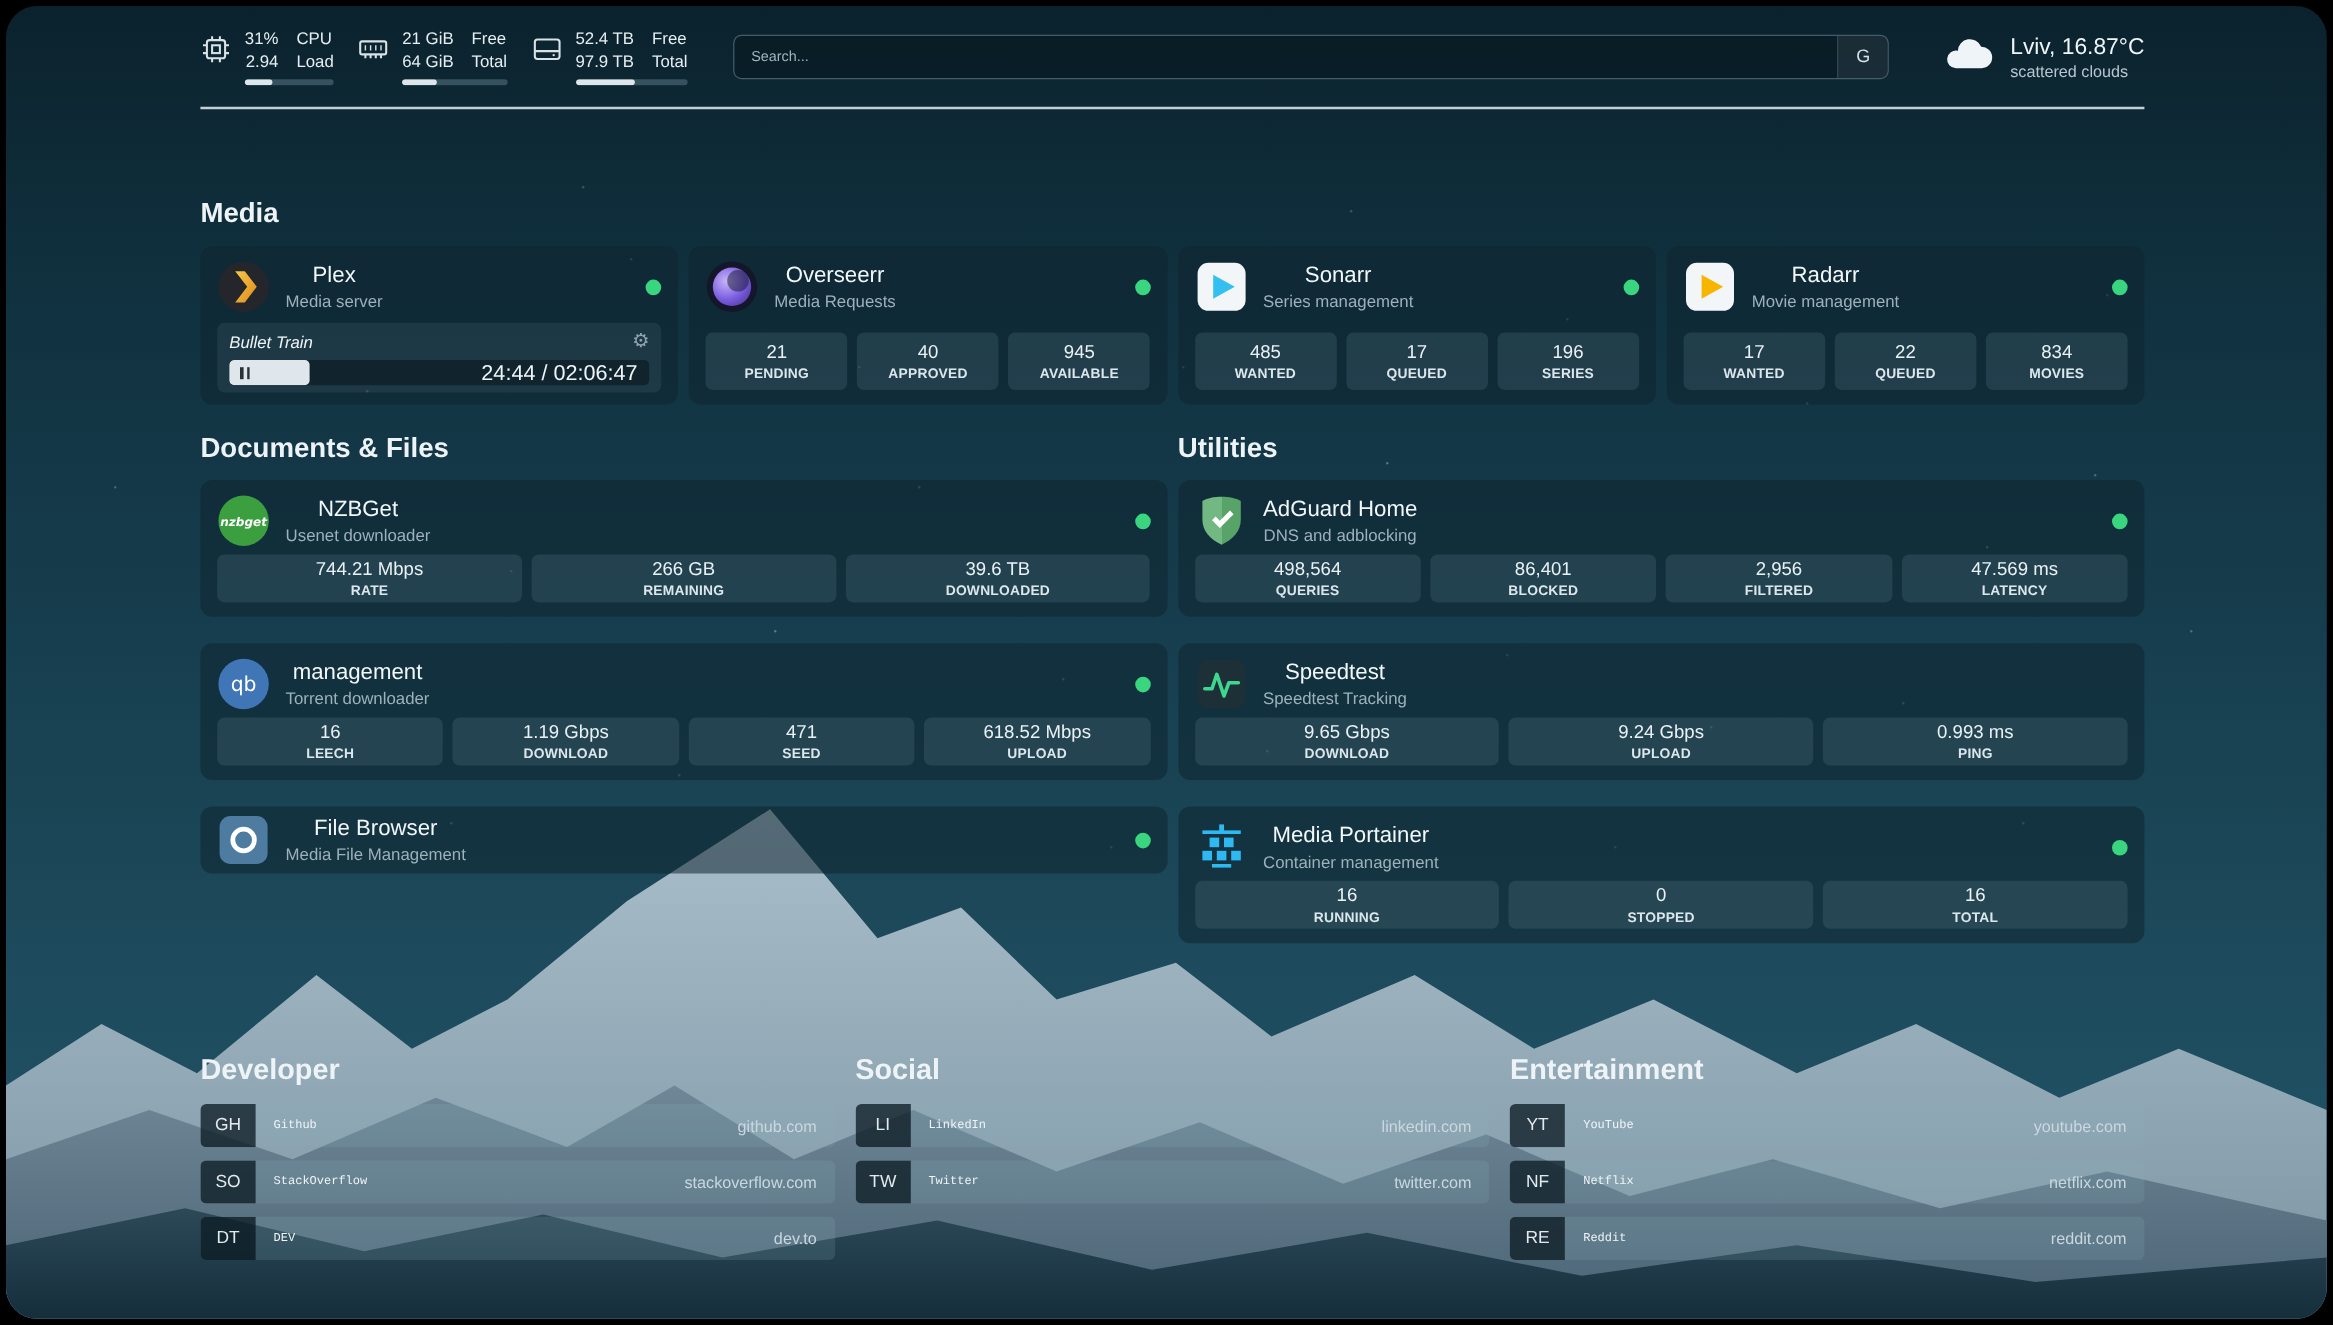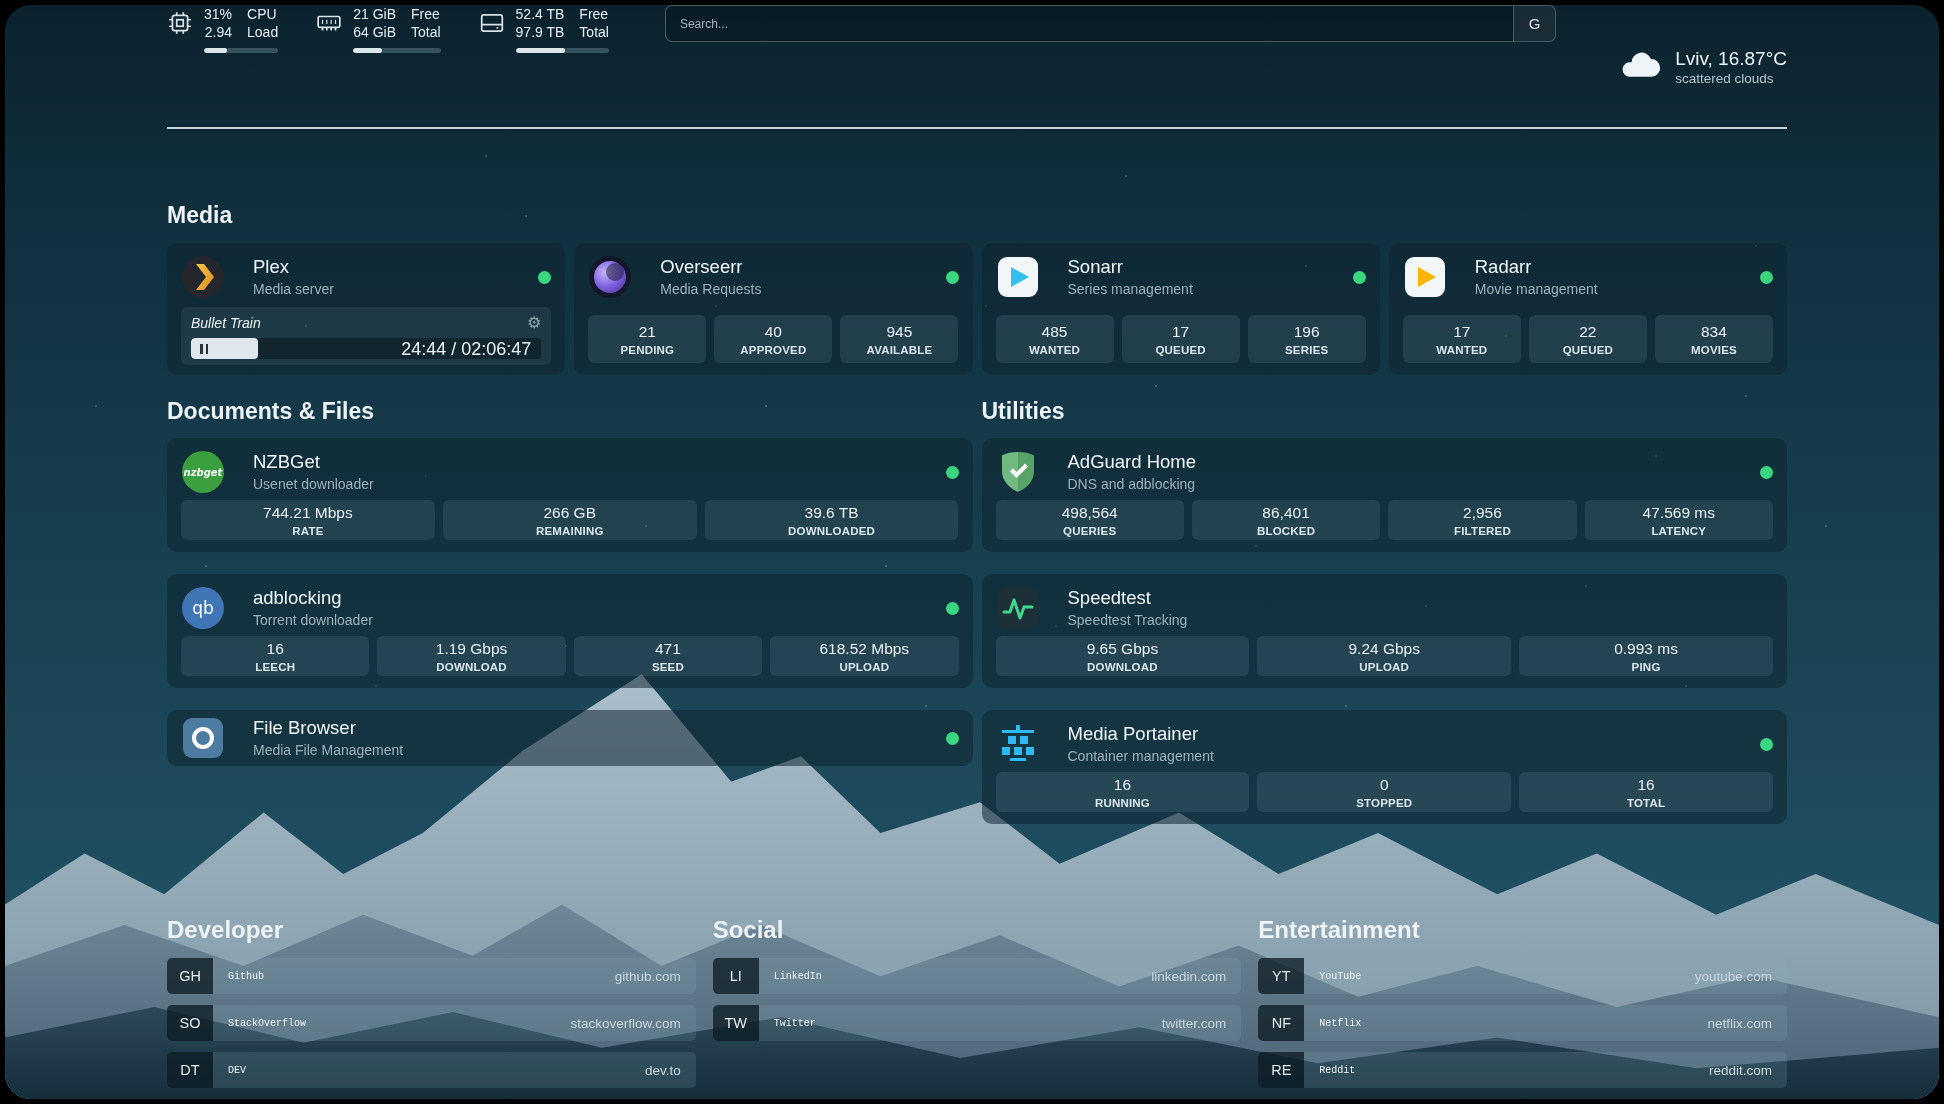--- a/index.html
+++ b/index.html
@@ -22,21 +22,21 @@
             90px 400px 0 rgba(255,255,255,.22), 560px 640px 0 rgba(255,255,255,.30),
             710px 300px 0 rgba(255,255,255,.22), 1580px 580px 0 rgba(255,255,255,.28),
             1820px 520px 0 rgba(255,255,255,.25), 370px 680px 0 rgba(255,255,255,.30),
             920px 700px 0 rgba(255,255,255,.25), 1680px 680px 0 rgba(255,255,255,.28),
             1340px 700px 0 rgba(255,255,255,.25), 480px 150px 0 rgba(255,255,255,.20),
             1120px 170px 0 rgba(255,255,255,.20), 1740px 390px 0 rgba(255,255,255,.25); }
 
   .content { position:absolute; left:162px; width:1620px; top:0; }
 
   
-  .topbar { display:flex; height:124px; border-bottom:2px solid rgba(228,240,245,.85); gap:38px; }
+  .topbar { display:flex; align-items:center; height:86px; border-bottom:2px solid rgba(228,240,245,.85); gap:20px; }
   .sys { display:flex; align-items:flex-start; gap:11px; }
   .sys-icon svg { display:block; margin-top:5px; }
   .sys-col { display:flex; flex-direction:column; gap:6px; }
   .sys-row { display:flex; gap:15px; font-size:14px; line-height:1.32; color:#e6eef2; }
   .sys-vals { text-align:right; }
   .sys-labels { color:#e6eef2; }
   .sys-bar { height:5px; border-radius:3px; background:rgba(135,165,180,.35); overflow:hidden; }
   .sys-fill { height:100%; border-radius:3px; background:#dde6ea; }
 
   .search { flex:1; margin:0 24px 0 18px; height:37px; display:flex; align-items:center;
@@ -53,21 +53,21 @@
   .w-cond { font-size:13.5px; color:#b6c6cf; }
 
   
   .section-title { font-size:23px; font-weight:600; color:#edf3f6; line-height:28px; }
   .mt-media { margin-top:72px; }
 
   .media-grid { display:flex; gap:9px; margin-top:14px; }
   .media-grid .card { flex:1; height:132px; }
 
   .card { background:rgba(15,37,48,.55); border-radius:10px; padding:12px 14px; cursor:pointer; }
-  .card-header { display:flex; align-items:center; gap:28px; }
+  .card-header { display:flex; align-items:center; gap:13px;text-align:center; }
   .app-icon { width:44px; height:44px; flex:0 0 44px; }
   .app-icon svg { width:100%; height:100%; display:block; }
   .app-meta { display:flex; flex-direction:column; gap:3px; }
   .app-name { font-size:18.5px; color:#f2f7f9; font-weight:500; line-height:1.1; }
   .app-sub { font-size:14px; color:#9db1bc; }
   .status-dot { margin-left:auto; width:13px; height:13px; border-radius:50%;
                 background:var(--status-online,#3ad67f); align-self:center; }
 
   .stats { display:flex; gap:8px; margin-top:16px; }
   .stat { flex:1; background:rgba(150,185,200,.14); border-radius:6px; height:48px;
@@ -401,21 +401,21 @@
 
         <div class="card">
           <div class="card-header">
             <span class="app-icon">
               <svg viewBox="0 0 44 44">
                 <circle cx="22" cy="22" r="21" fill="#4176b6"></circle>
                 <text x="22" y="28" text-anchor="middle" font-size="17" fill="#ffffff" font-family="DejaVu Sans, sans-serif">qb</text>
               </svg>
             </span>
             <span class="app-meta">
-              <span class="app-name">adblocking</span>
+              <span class="app-name">management</span>
               <span class="app-sub">Torrent downloader</span>
             </span>
             <span class="status-dot"></span>
           </div>
           <div class="stats">
             <div class="stat">
               <span class="stat-v">16</span>
               <span class="stat-l">LEECH</span>
             </div>
             <div class="stat">

